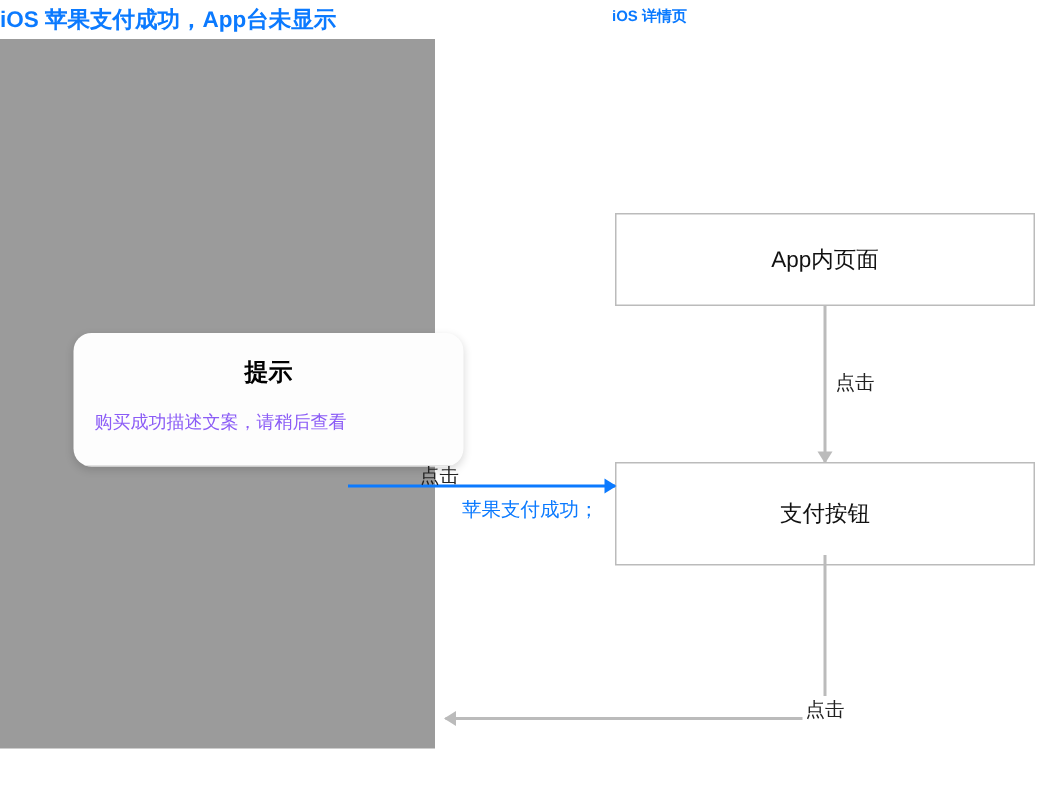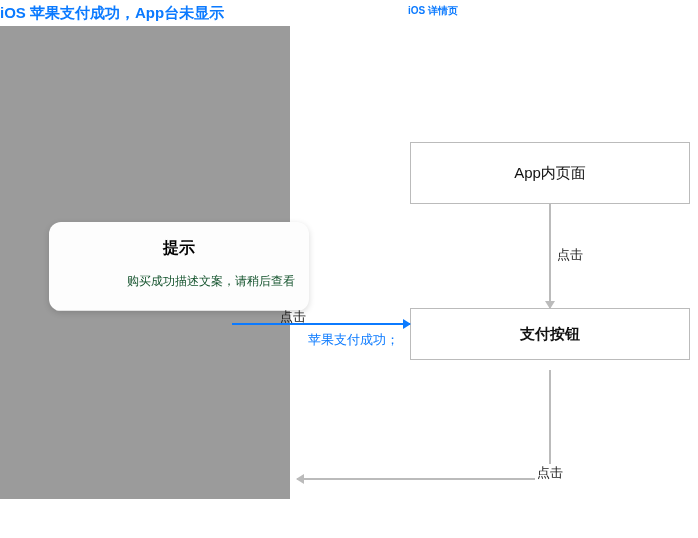--- a/index.html
+++ b/index.html
@@ -46,23 +46,23 @@
       margin-left: 34px;
     }
     .alert-title {
       text-align: center;
       font-size: 16px;
       font-weight: 600;
       color: #000;
       padding-top: 16px;
     }
     .alert-body {
-      text-align: right;
+      text-align: left;
       font-size: 12px;
-      color: #14532d;
+      color: #8b5cf6;
       padding: 14px 14px 20px 14px;
     }
     .alert-divider {
       height: 1px;
       background: #e2e2e2;
     }
     .alert-button {
       text-align: center;
       font-size: 16px;
       font-weight: 600;
@@ -84,22 +84,21 @@
     .box-app-page {
       top: 142px;
       left: 410px;
       width: 280px;
       height: 62px;
     }
     .box-pay-button {
       top: 308px;
       left: 410px;
       width: 280px;
-      height: 52px;
-      font-weight: bold;
+      height: 69px;
     }
 
     
     .arrow-click1 {
       position: absolute;
       top: 204px;
       left: 549px;
       width: 2px;
       height: 104px;
       background: #bbb;

